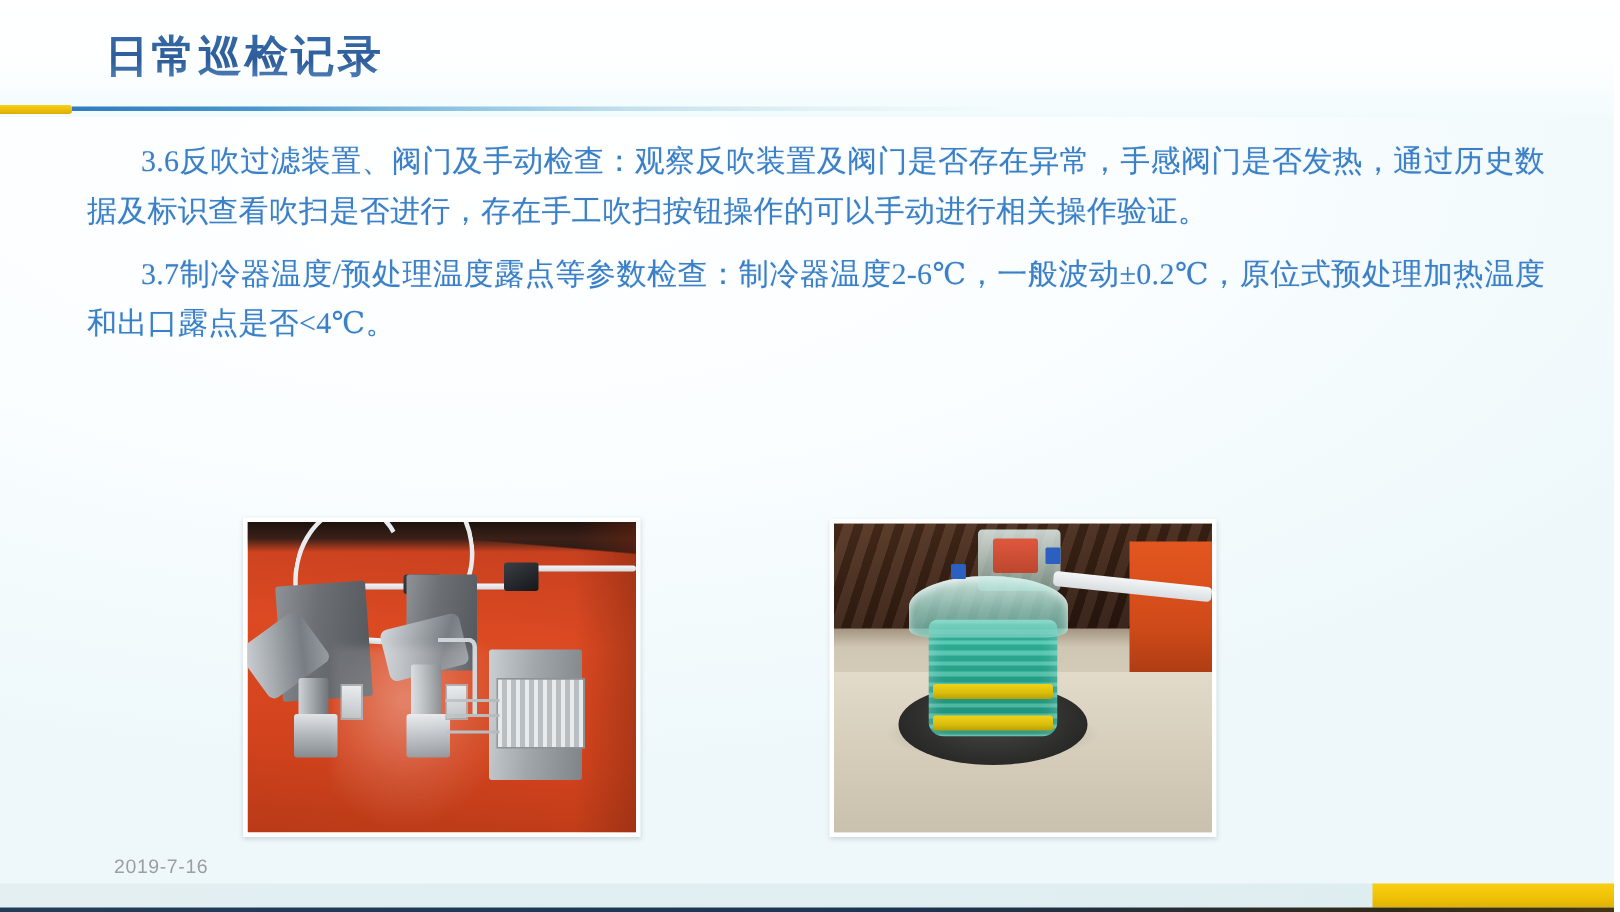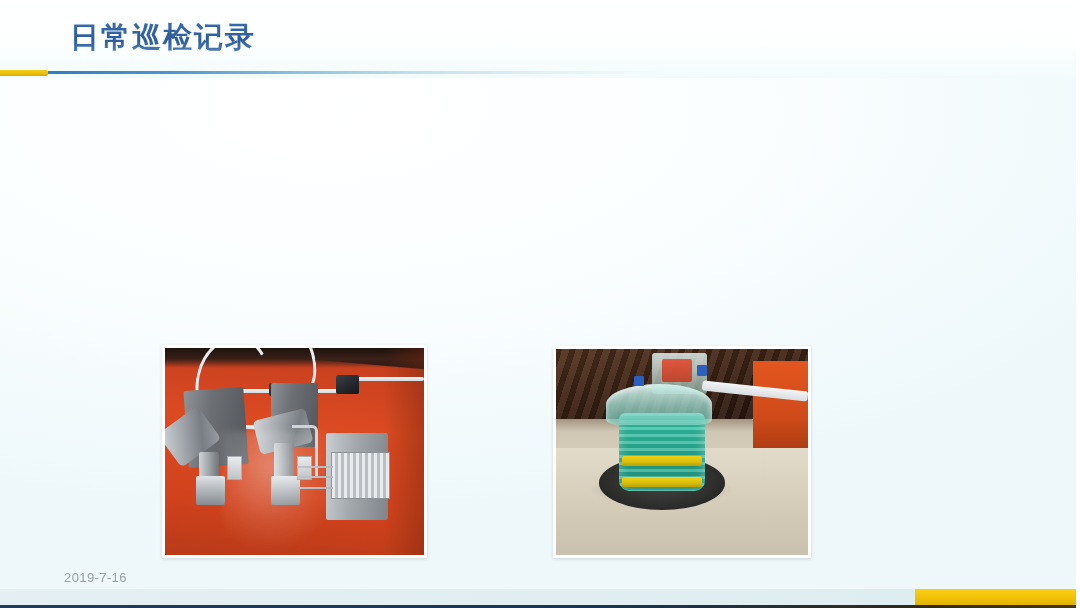--- a/index.html
+++ b/index.html
@@ -314,21 +314,21 @@
   .pp-shadow {
     position: absolute;
     left: 14%; top: 60%; width: 56%; height: 16%;
     border-radius: 50%;
     background: radial-gradient(ellipse, rgba(0,0,0,0.28) 0%, rgba(0,0,0,0) 72%);
   }
 
   
   .footer-date {
     position: absolute;
-    left: 64px;
+    left: 76px;
     top: 570px;
     font-size: 13px;
     color: #9aa0a4;
     font-family: "Liberation Sans", sans-serif;
     letter-spacing: 0.4px;
   }
   .footer-band {
     position: absolute;
     left: 0;
     bottom: 3px;
@@ -362,20 +362,22 @@
   <div class="header">
     <div class="slide-title">日常巡检记录</div>
   </div>
 
   <div class="divider-wrap">
     <div class="divider-line"></div>
     <div class="divider-stub"></div>
   </div>
 
   <div class="body-text">
+    <p class="para p1">3.6反吹过滤装置、阀门及手动检查：观察反吹装置及阀门是否存在异常，手感阀门是否发热，通过历史数据及标识查看吹扫是否进行，存在手工吹扫按钮操作的可以手动进行相关操作验证。</p>
+    <p class="para p2">3.7制冷器温度/预处理温度露点等参数检查：制冷器温度2-6℃，一般波动±0.2℃，原位式预处理加热温度和出口露点是否&lt;4℃。</p>
   </div>
 
   <div class="photo" id="photo-valves">
     <div class="photo-inner">
       <div class="pv-bg"></div>
       <div class="pv-topshadow"></div>
       <div class="pv-rightdark"></div>
 
       <div class="pv-tube t1"></div>
       <div class="pv-tube t2"></div>

